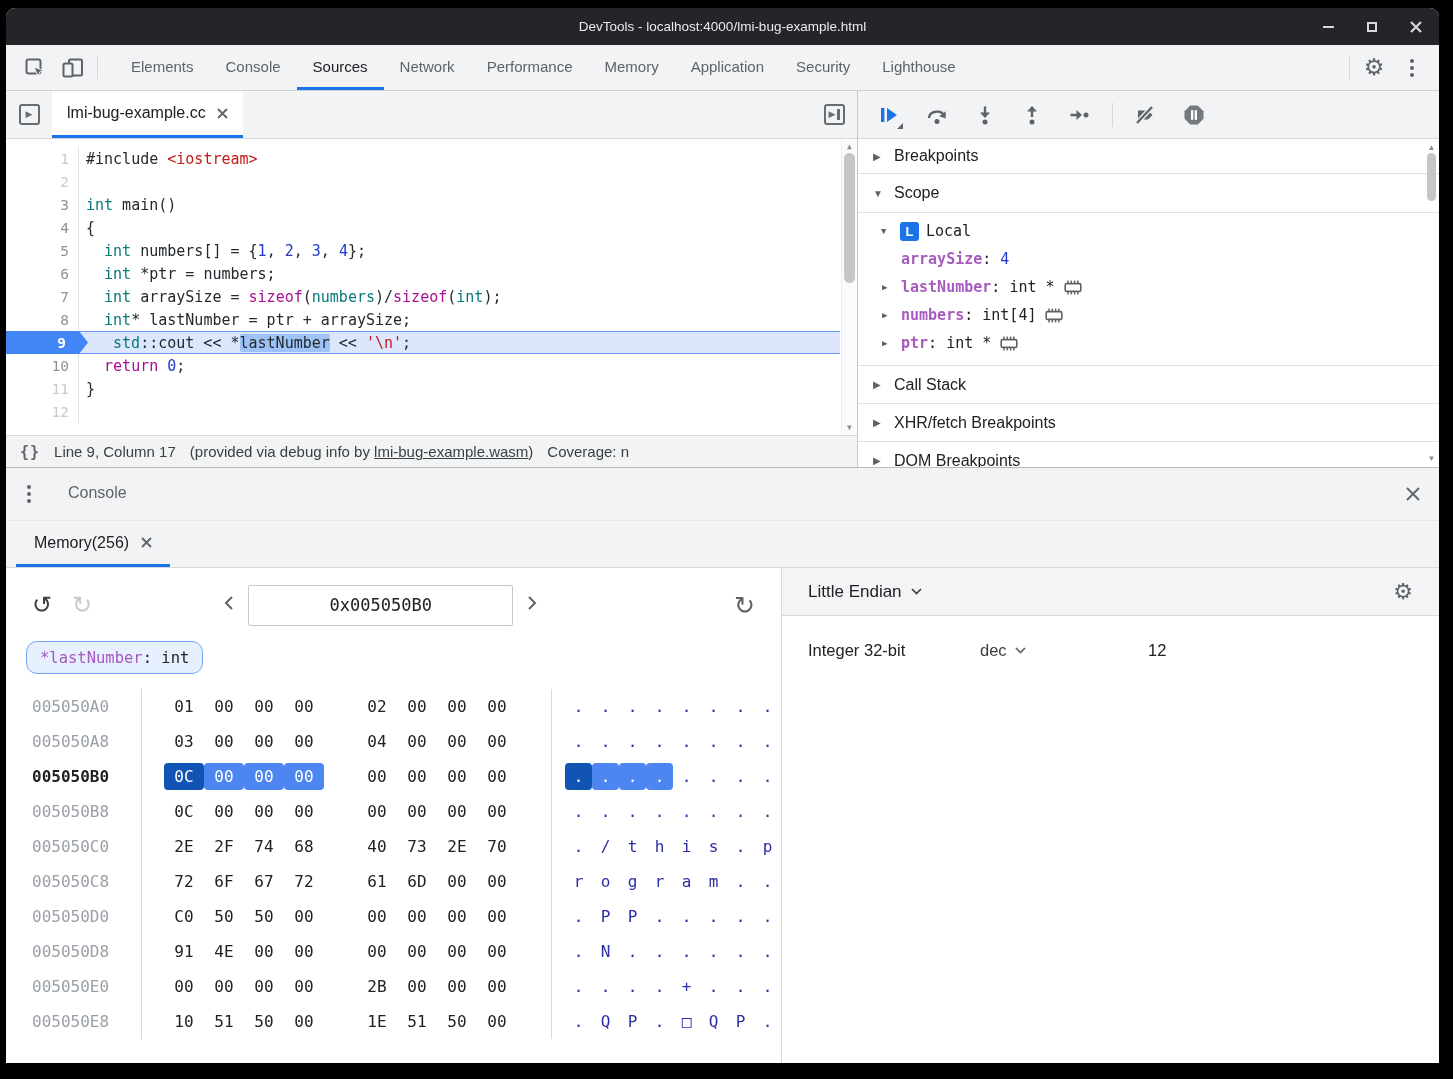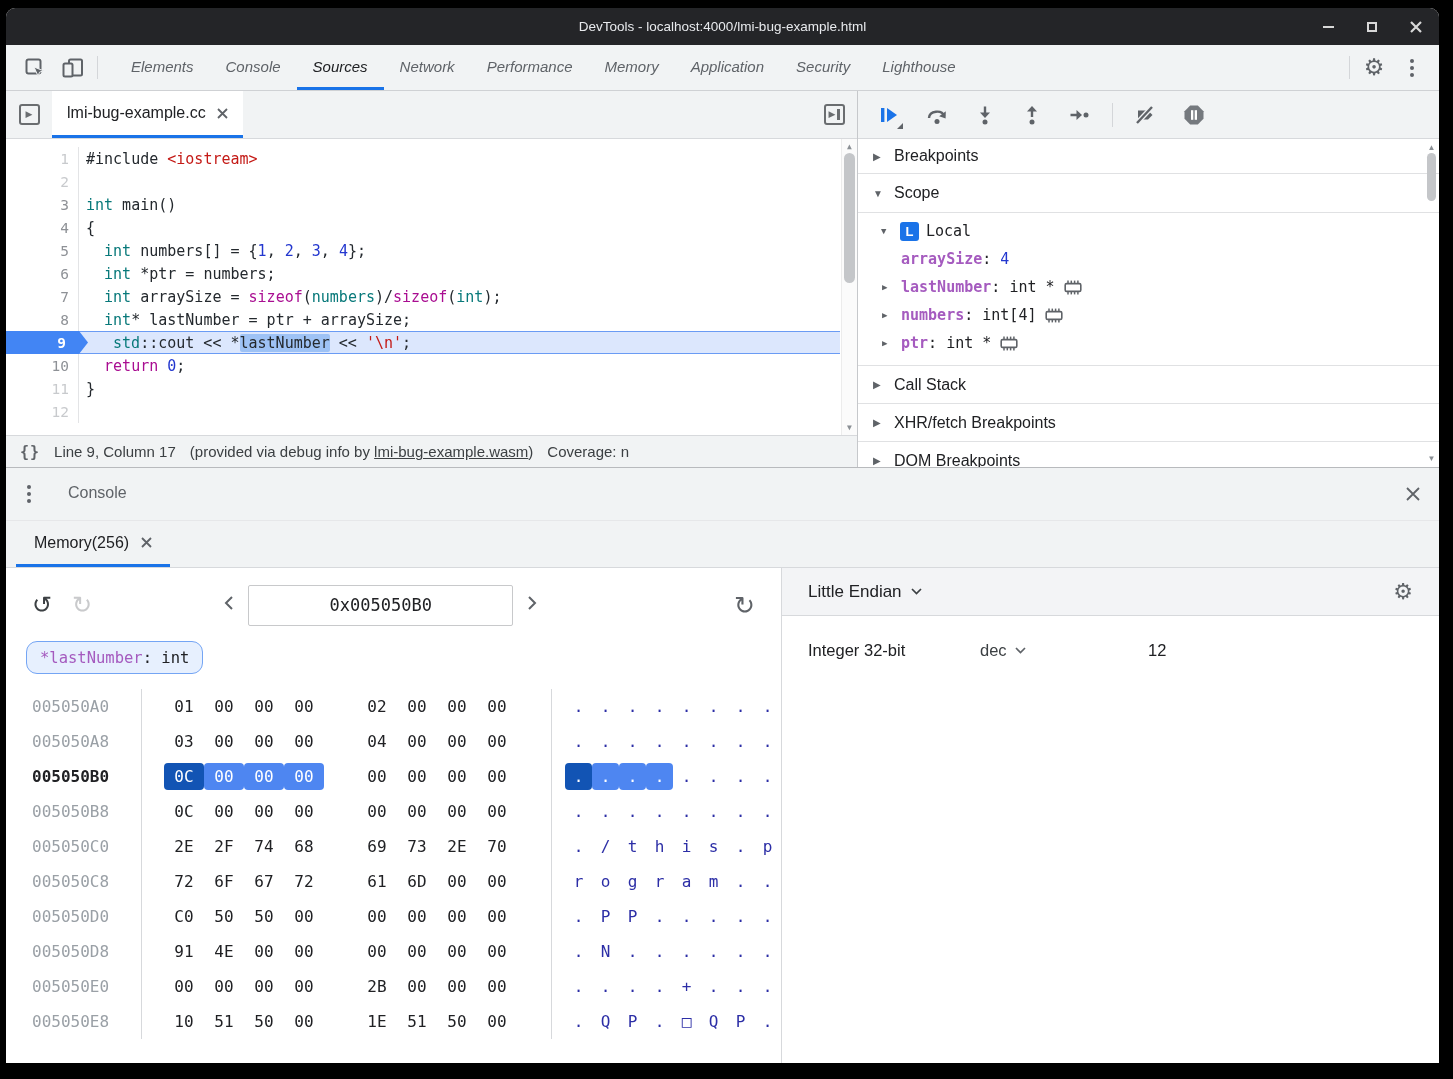--- a/index.html
+++ b/index.html
@@ -22,21 +22,21 @@
   .wb { width:14px; height:14px; display:flex; align-items:center; justify-content:center; }
   .wb-min span { width:11px; height:2px; background:#d8d8d8; display:block; }
   .wb-max span { width:10px; height:10px; border:2px solid #d8d8d8; display:block; }
   .wb svg { display:block; }
   
   .maintabs { flex:0 0 46px; background:#f1f3f4; border-bottom:1px solid #cfd1d4;
     display:flex; align-items:stretch; }
   .tbtn { width:38px; display:flex; align-items:center; justify-content:center; color:#5f6368; }
   .tbtn.first { margin-left:10px; }
   .vdiv { width:1px; background:#d4d6d9; margin:11px 5px; }
-  .tabs-row { display:flex; align-items:stretch; margin-left:12px;font-style:italic; }
+  .tabs-row { display:flex; align-items:stretch; margin-left:12px; }
   .main-tab { padding:0 16px; display:flex; align-items:center; font-size:15px;
     color:#5f6368; border-bottom:3px solid transparent; cursor:default; }
   .main-tab.active { color:#202124; border-bottom-color:#1a73e8; }
   .maintabs .right { margin-left:auto; display:flex; align-items:stretch; margin-right:8px; }
   .gear { font-size:23px; color:#5f6368; line-height:1; }
   .dots3 { display:flex; flex-direction:column; gap:3px; align-items:center; justify-content:center; }
   .dots3 i { width:4px; height:4px; border-radius:50%; background:#5f6368; display:block; }
   
   .content { flex:1; min-height:0; display:flex; }
   .sources-pane { flex:0 0 852px; display:flex; flex-direction:column; border-right:1px solid #c6c8cb; min-width:0; }
@@ -626,21 +626,21 @@
                 <span class="achar">.</span>
               </span>
             </div>
             <div class="hex-row">
               <span class="addr">005050C0</span>
               <span class="bytes">
                 <span class="byte">2E</span>
                 <span class="byte">2F</span>
                 <span class="byte">74</span>
                 <span class="byte">68</span>
-                <span class="byte gap">69</span>
+                <span class="byte gap">40</span>
                 <span class="byte">73</span>
                 <span class="byte">2E</span>
                 <span class="byte">70</span>
               </span>
               <span class="ascii-group">
                 <span class="achar">.</span>
                 <span class="achar">/</span>
                 <span class="achar">t</span>
                 <span class="achar">h</span>
                 <span class="achar">i</span>

